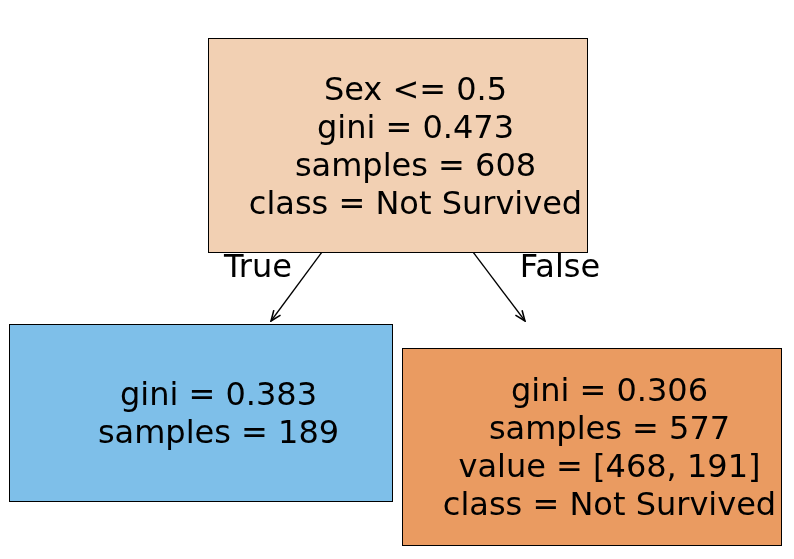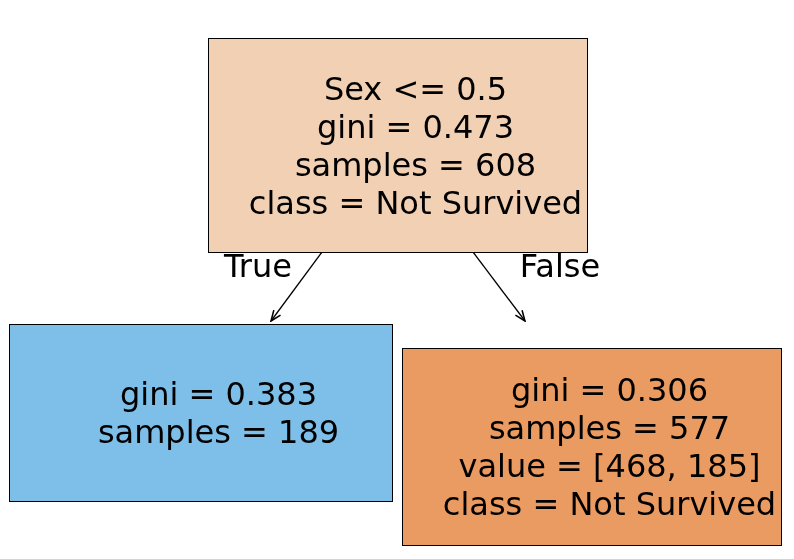--- a/index.html
+++ b/index.html
@@ -79,17 +79,17 @@
   <div class="edge-label label-false">False</div>
 
   <div class="tree-node node-left" style="background-color: rgb(126, 191, 233);">
     <div class="node-line">gini = 0.383</div>
     <div class="node-line">samples = 189</div>
   </div>
 
   <div class="tree-node node-right" style="background-color: rgb(234, 155, 97);">
     <div class="node-line">gini = 0.306</div>
     <div class="node-line">samples = 577</div>
-    <div class="node-line">value = [468, 185]</div>
+    <div class="node-line">value = [468, 191]</div>
     <div class="node-line">class = Not Survived</div>
   </div>
 
 </div>
 
 </body></html>

